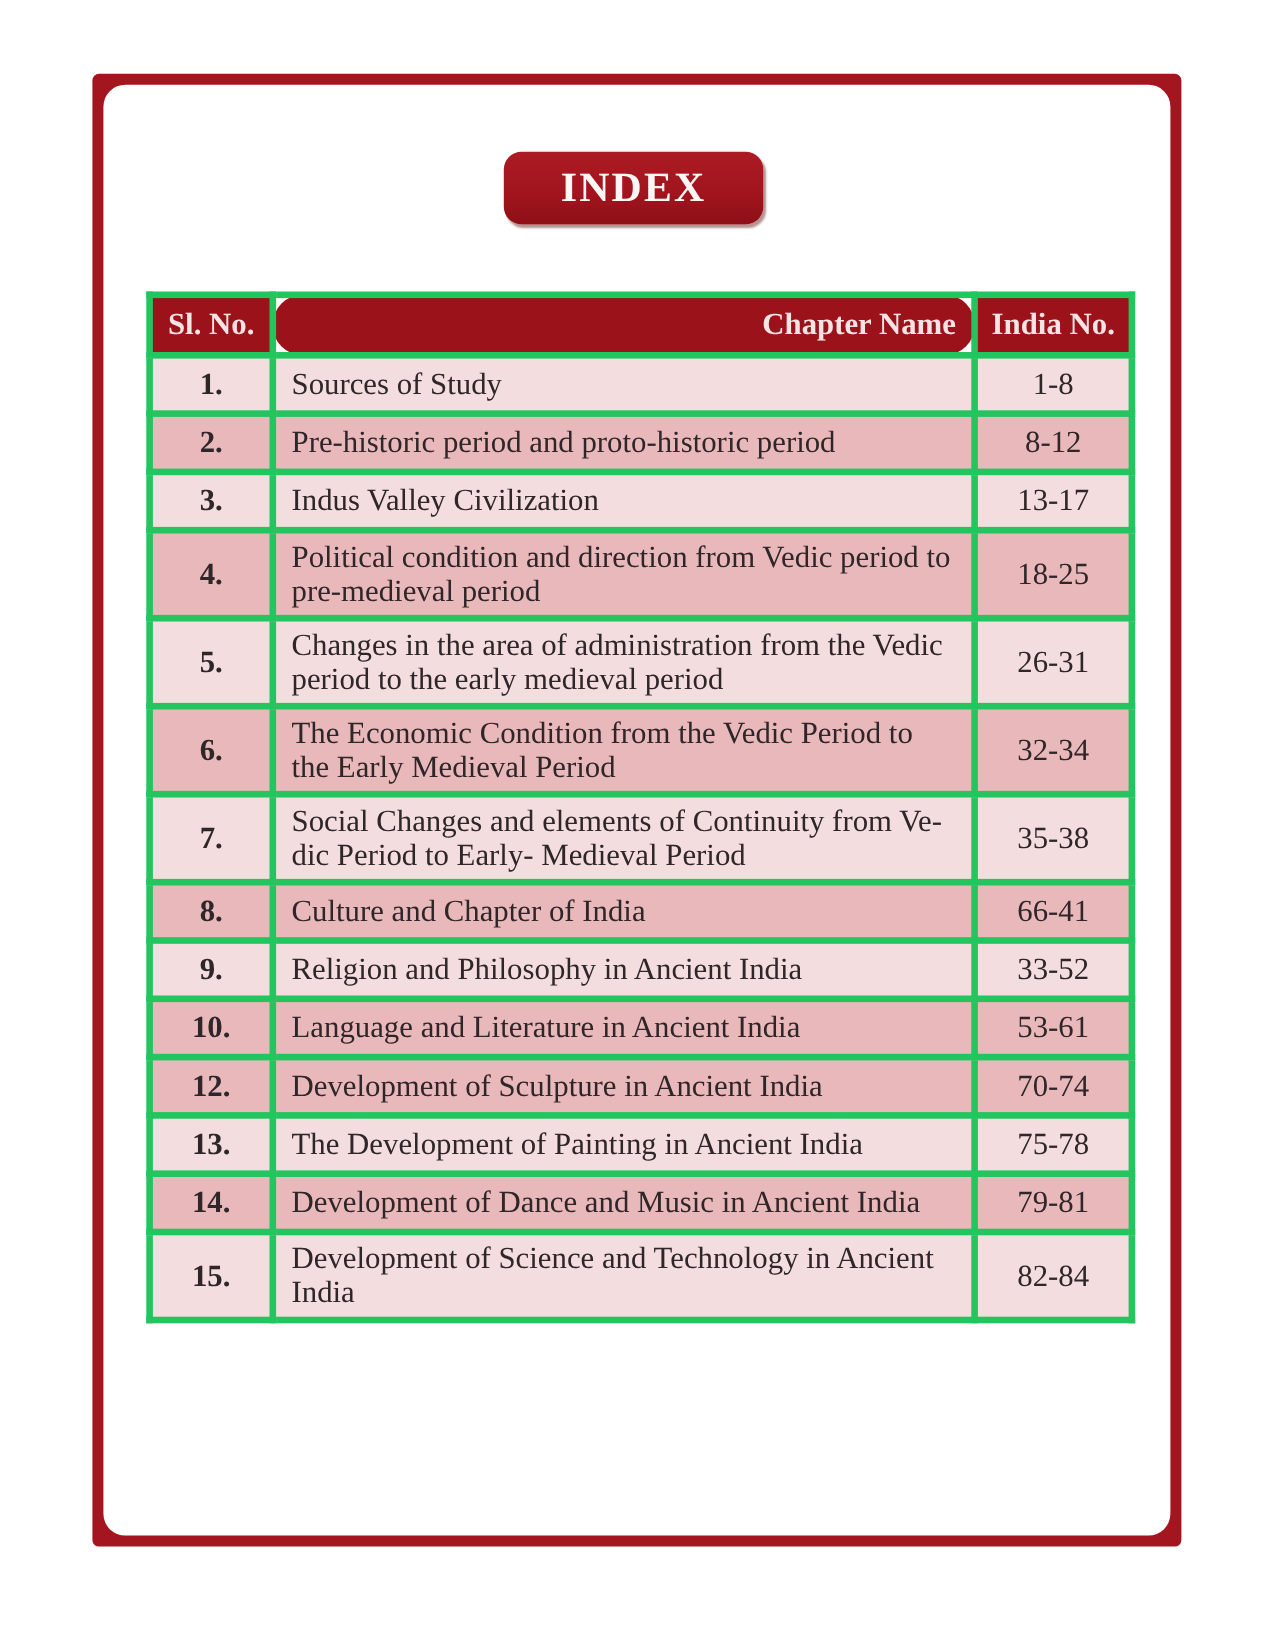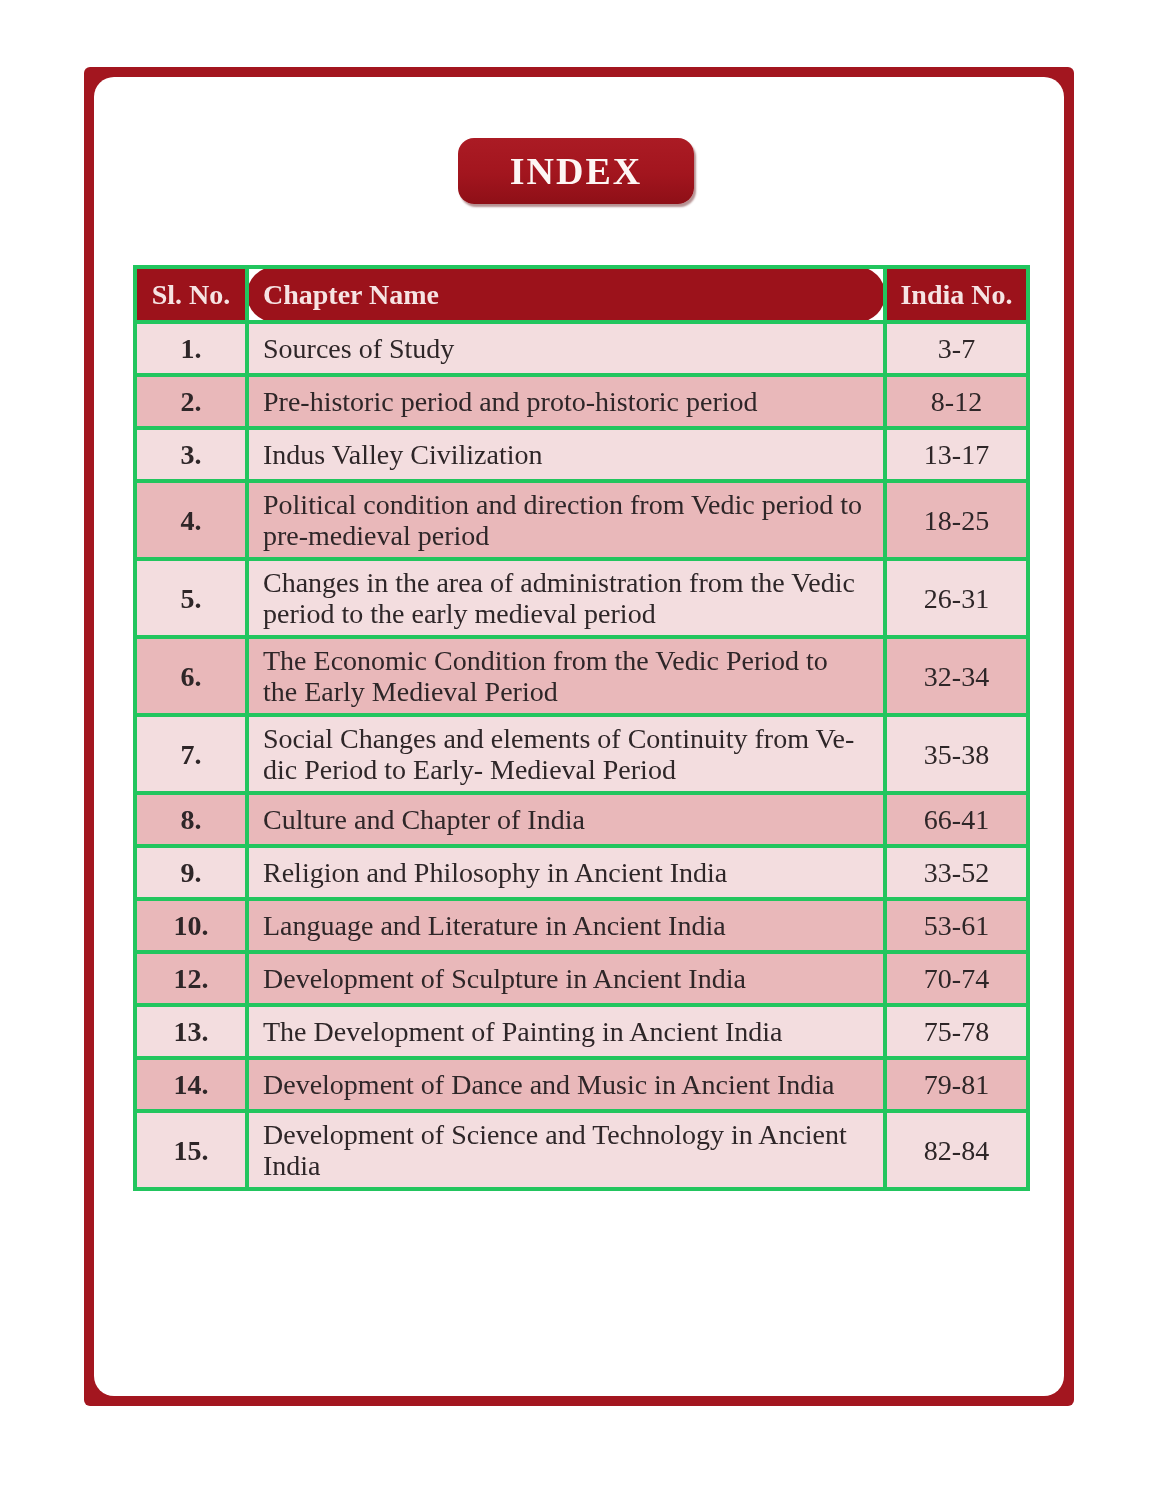--- a/index.html
+++ b/index.html
@@ -49,33 +49,33 @@
     position: absolute;
     left: 133px; top: 265px;
     width: 893px;
     border-collapse: collapse;
     table-layout: fixed;
   }
   .index-table col.col-sl   { width: 112px; }
   .index-table col.col-ch   { width: 638px; }
   .index-table col.col-pg   { width: 143px; }
   .index-table th, .index-table td {
-    border: 4px solid #22c55e;
+    border: 6px solid #22c55e;
     font-size: 28px;
     vertical-align: middle;
   }
   .index-table thead th {
     background: #9C121B;
     color: #F6E3E3;
     font-weight: bold;
     height: 55px;
     padding: 6px 14px;
   }
   .index-table thead th.th-sl { text-align: center; padding-left: 6px; padding-right: 6px; }
-  .index-table thead th.th-ch { text-align: left; border-radius: 27px; }
+  .index-table thead th.th-ch { text-align: right; border-radius: 27px; }
   .index-table thead th.th-pg { text-align: center; padding-left: 6px; padding-right: 6px; }
   .index-table td {
     color: #2e2628;
     line-height: 31px;
     padding: 6px 14px;
     height: 53px;
   }
   .index-table td.cell-sl {
     text-align: center;
     font-weight: bold;
@@ -108,21 +108,21 @@
       <tr>
         <th class="th-sl">Sl. No.</th>
         <th class="th-ch">Chapter Name</th>
         <th class="th-pg">India No.</th>
       </tr>
     </thead>
     <tbody>
         <tr class="row-light">
     <td class="cell-sl">1.</td>
     <td class="cell-ch">Sources of Study</td>
-    <td class="cell-pg">3-7</td>
+    <td class="cell-pg">1-8</td>
   </tr>
         <tr class="row-dark">
     <td class="cell-sl">2.</td>
     <td class="cell-ch">Pre-historic period and proto-historic period</td>
     <td class="cell-pg">8-12</td>
   </tr>
         <tr class="row-light">
     <td class="cell-sl">3.</td>
     <td class="cell-ch">Indus Valley Civilization</td>
     <td class="cell-pg">13-17</td>

